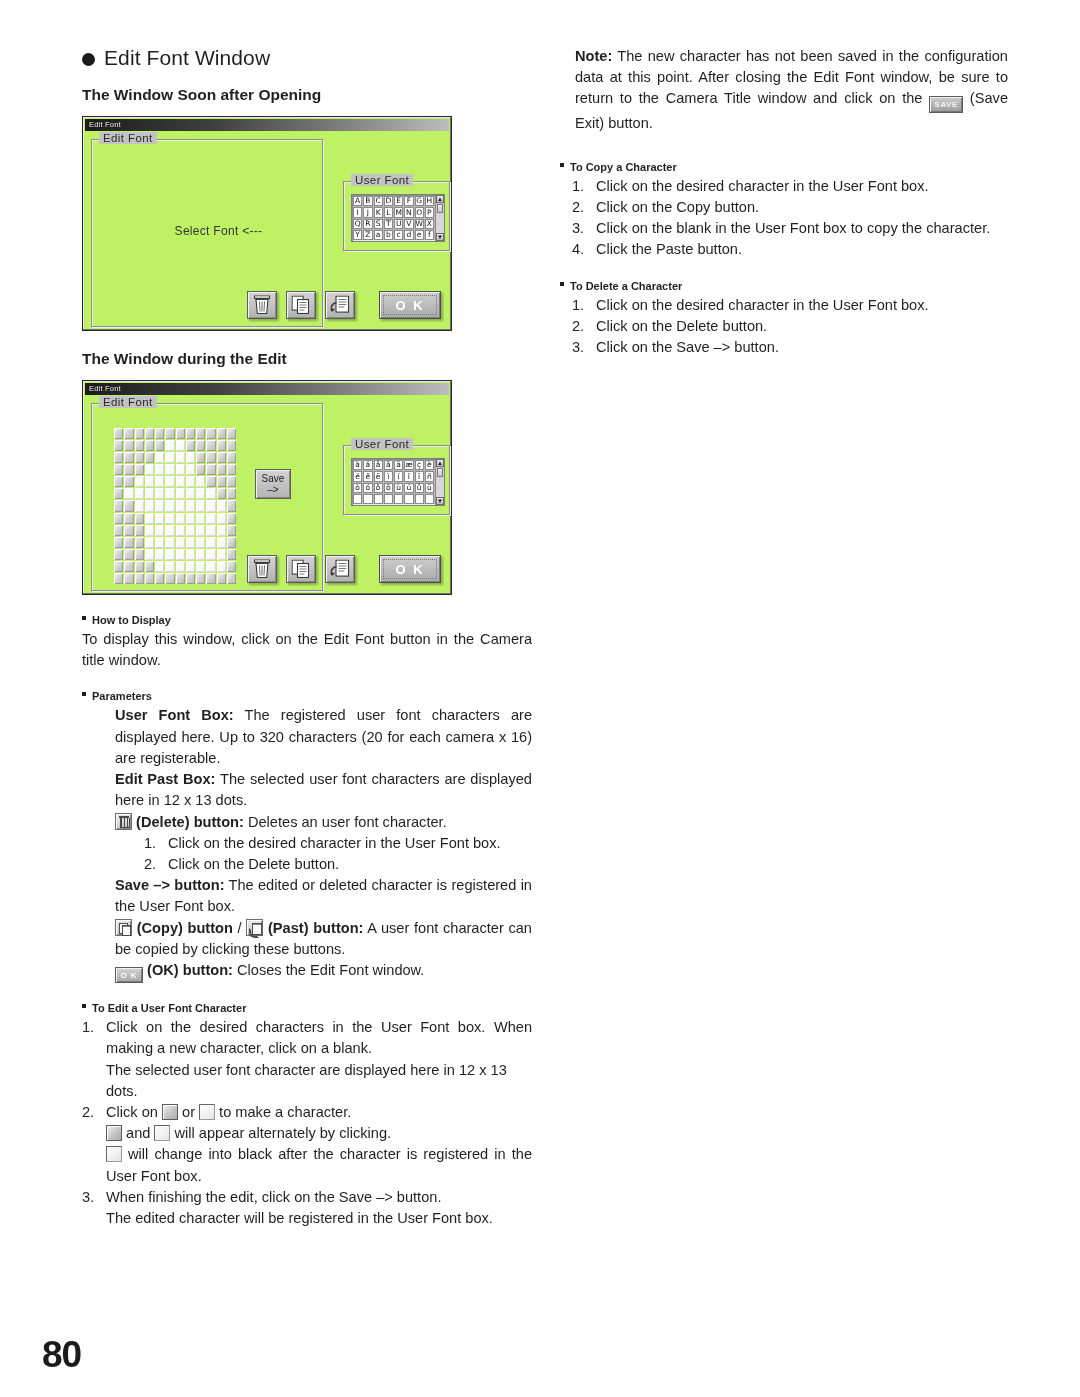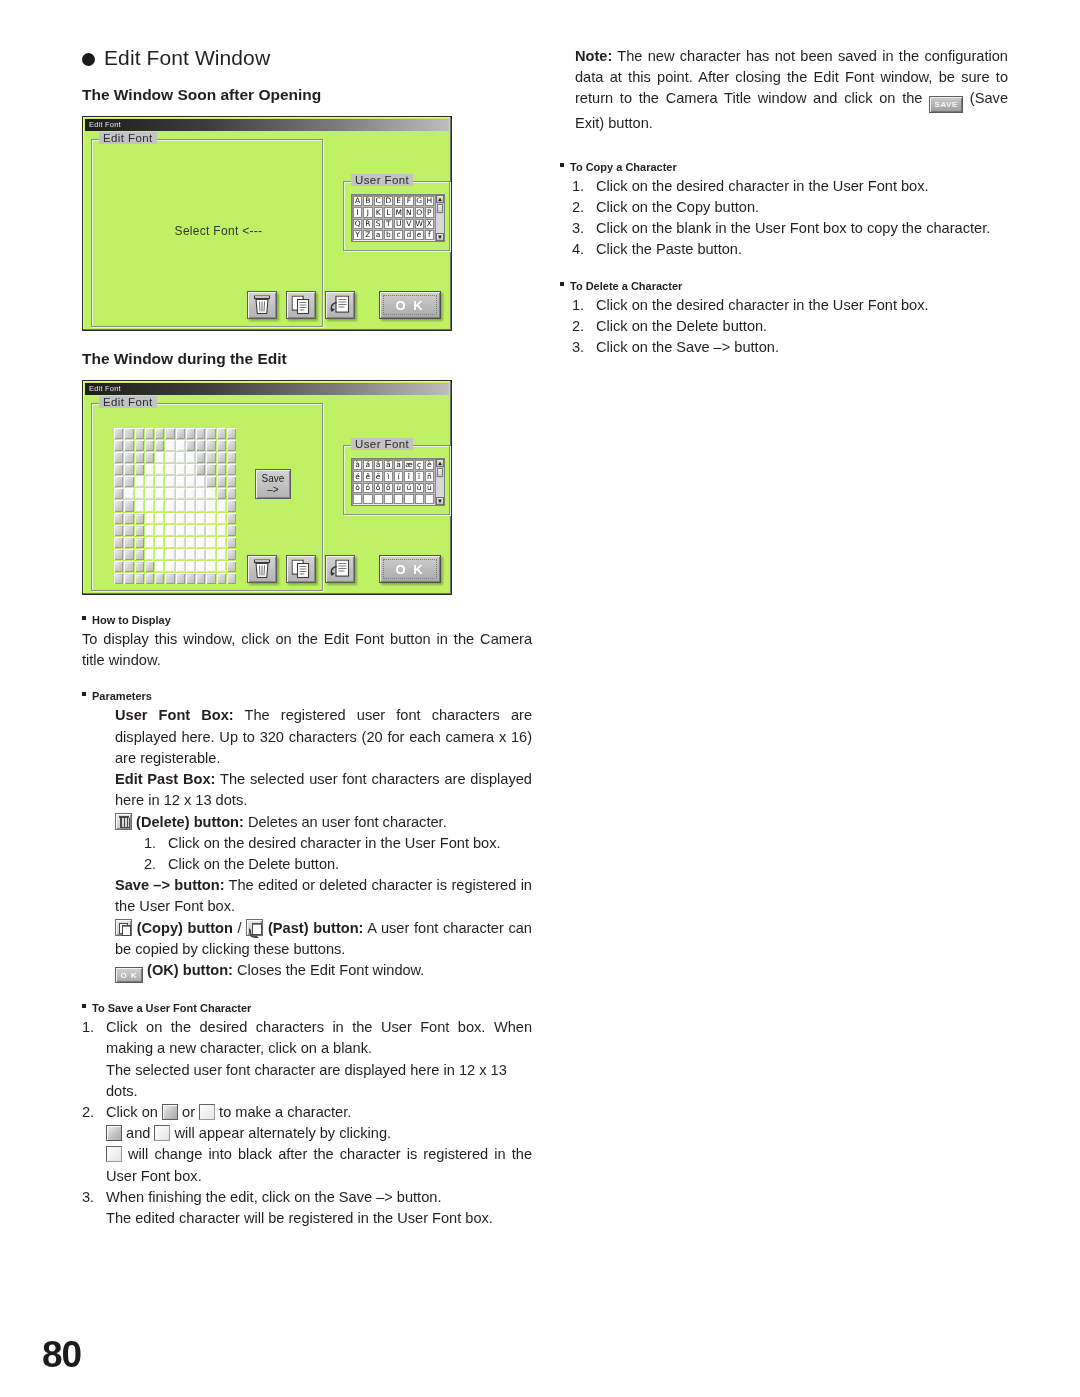--- a/index.html
+++ b/index.html
@@ -670,21 +670,21 @@
 
     <div class="hang indent1">
       <span class="mini-ok">O K</span>
       <b>(OK) button:</b><span> Closes the Edit Font window.</span>
     </div>
 
     <div class="gap-m"></div>
 
     <div class="h3">
       <span class="sq"></span>
-      <span>To Save a User Font Character</span>
+      <span>To Edit a User Font Character</span>
     </div>
 
     <div class="olist">
       <div class="oitem">
         <span class="num">1.</span>
         <span class="body">
           <span>Click on the desired characters in the User Font box. When making a new character, click on a blank.</span>
           <span class="last" style="display:block">The selected user font character are displayed here in 12 x 13 dots.</span>
         </span>
       </div>

